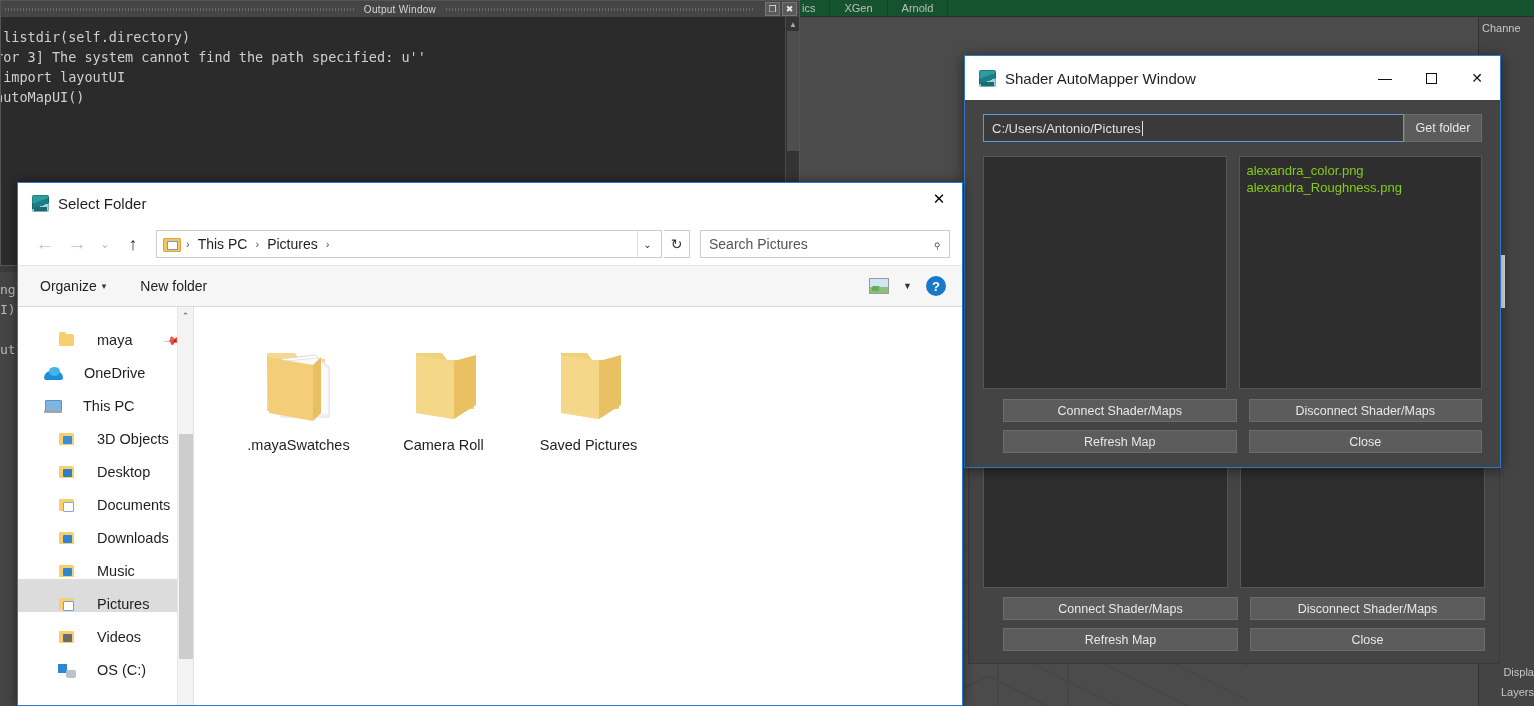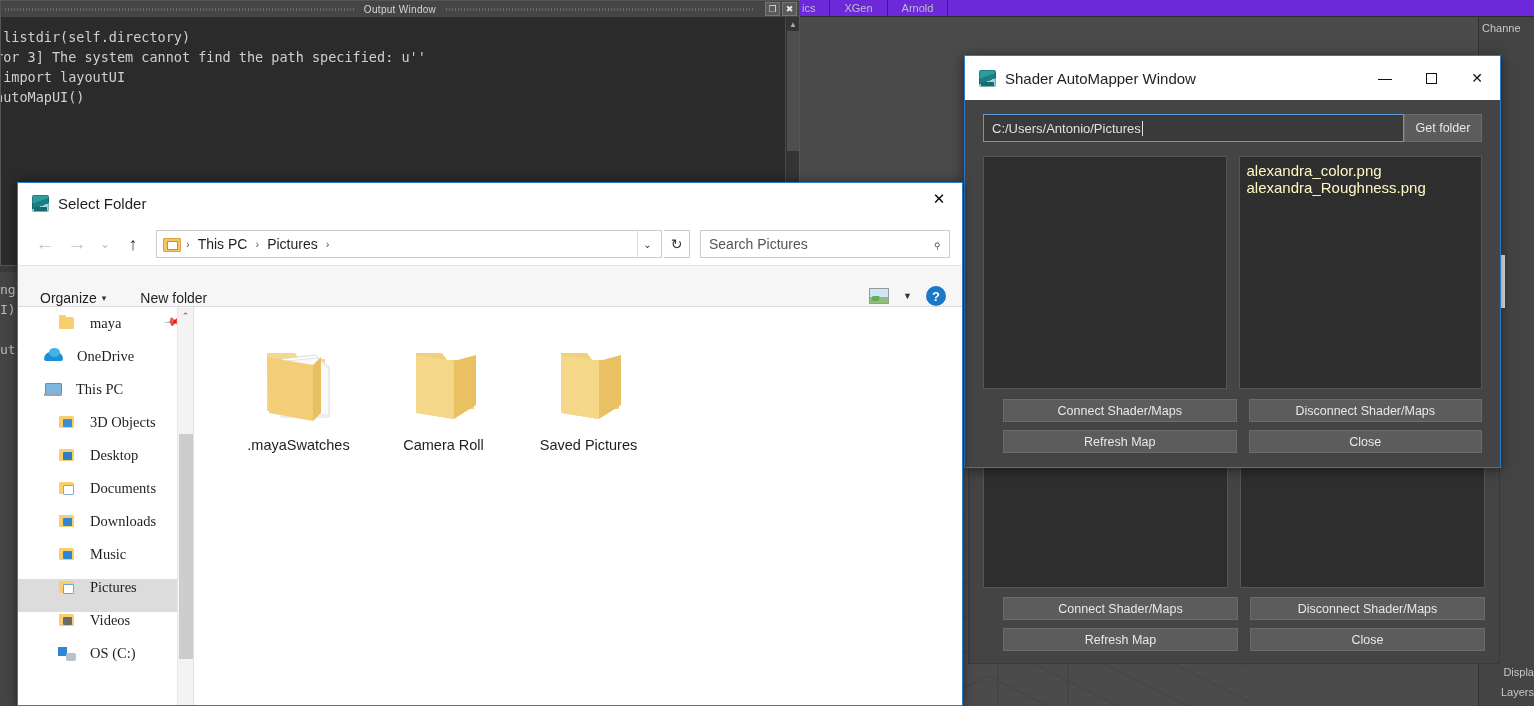--- a/index.html
+++ b/index.html
@@ -11,21 +11,21 @@
   }
   #root { position: relative; width: 1534px; height: 706px; }
 
   
   .maya-bg {
     position: absolute; inset: 0;
     background: #444444;
   }
   .maya-menu-strip {
     position: absolute; left: 788px; top: 0; width: 746px; height: 17px;
-    background: #6d28d9;
+    background: #14532d;
     border-bottom: 1px solid #2c2c2c;
     display: flex; align-items: center;
   }
   .maya-tab {
     color: #bfbfbf; font-size: 11px; padding: 0 14px; height: 17px;
     line-height: 17px; border-right: 1px solid #313131;
     white-space: nowrap;
   }
   .maya-viewport {
     position: absolute; left: 788px; top: 17px; width: 690px; height: 689px;
@@ -177,21 +177,21 @@
   .search-box {
     width: 250px; height: 28px; border: 1px solid #ccc; background: #fff;
     display: flex; align-items: center; padding: 0 8px; margin-left: 8px;
   }
   .search-placeholder { flex: 1; font-size: 14px; color: #555; }
   .search-icon { font-size: 14px; color: #333; transform: rotate(-45deg); }
 
   .sf-toolbar {
     height: 42px; background: #f6f6f6; border-top: 1px solid #e4e4e4;
     border-bottom: 1px solid #dadada;
-    display: flex; align-items: flex-end; padding: 0 22px; gap: 34px;
+    display: flex; align-items: center; padding: 0 22px; gap: 34px;
     position: relative; flex: 0 0 auto;
   }
   .tb-item { font-size: 14px; color: #1f1f1f; display: flex; align-items: center; gap: 5px; }
   .tb-caret { font-size: 9px; color: #333; }
   .tb-right { position: absolute; right: 16px; display: flex; align-items: center; gap: 14px; }
   .view-ico {
     width: 20px; height: 16px; border: 1px solid #9a9a9a;
     background: linear-gradient(to bottom,#cfe6f5 0 55%, #8fbf7a 55% 100%);
     position: relative;
   }
@@ -204,22 +204,22 @@
     color: #fff; font-size: 13px; font-weight: bold;
     display: flex; align-items: center; justify-content: center;
   }
 
   .sf-main { flex: 1; display: flex; min-height: 0; background: #fff; }
   .sf-tree {
     width: 175px; background: #fff; padding-top: 8px; overflow: hidden;
     position: relative; flex: 0 0 auto;
   }
   .tree-row {
-    height: 33px; display: flex; align-items: flex-start; gap: 14px;
-    padding-left: 26px; font-size: 14.5px; color: #1f1f1f; position: relative; font-family: Liberation Serif, serif;
+    height: 33px; display: flex; align-items: flex-end; gap: 21px;
+    padding-left: 26px; font-size: 14.5px; color: #1f1f1f; position: relative;
   }
   .tree-row.indent { padding-left: 40px; }
   .tree-row.selected { background: #dcdcdc; }
   .tree-row .pin { position: absolute; right: 12px; color: #8a8a8a; font-size: 12px; transform: rotate(40deg);}
   .ico {
     width: 18px; height: 16px; position: relative; flex: 0 0 auto; display:inline-block;
   }
   .ico-folder::before {
     content:""; position:absolute; left:1px; top:2px; width:15px; height:12px;
     background:#f7cf6e; border-radius: 1px 2px 1px 1px;
@@ -330,21 +330,21 @@
     background: #5c5c5c; border: 1px solid #6b6b6b; color: #e8e8e8;
     font-size: 12.5px; display: flex; align-items: center; justify-content: center;
     height: 28px;
   }
   .getfolder { width: 78px; flex: 0 0 auto; }
   .sam-lists { display: flex; gap: 12px; margin-top: 14px; flex: 1; min-height: 0; }
   .sam-list {
     flex: 1; background: #2e2e2e; border: 1px solid #565656;
     padding: 5px 7px; overflow: hidden;
   }
-  .sam-list-item { color: #fef9c3; font-size: 15px; line-height: 17px; white-space: nowrap; }
+  .sam-list-item { color: #84cc16; font-size: 13px; line-height: 17px; white-space: nowrap; }
   .sam-buttons { margin-top: 10px; display: flex; flex-direction: column; gap: 8px; flex: 0 0 auto;}
   .sam-brow { display: flex; gap: 12px; padding-left: 20px; }
   .sam-brow .sam-btn { flex: 1; height: 23px; }
 
   
   .sam-back-inner { padding: 12px 14px; display: flex; flex-direction: column; height: 100%; }
   .sam-back-lists { display: flex; gap: 12px; flex: 1; min-height: 0; }
   .sam-back-buttons { margin-top: 9px; display: flex; flex-direction: column; gap: 8px; }
 </style>
 </head>

